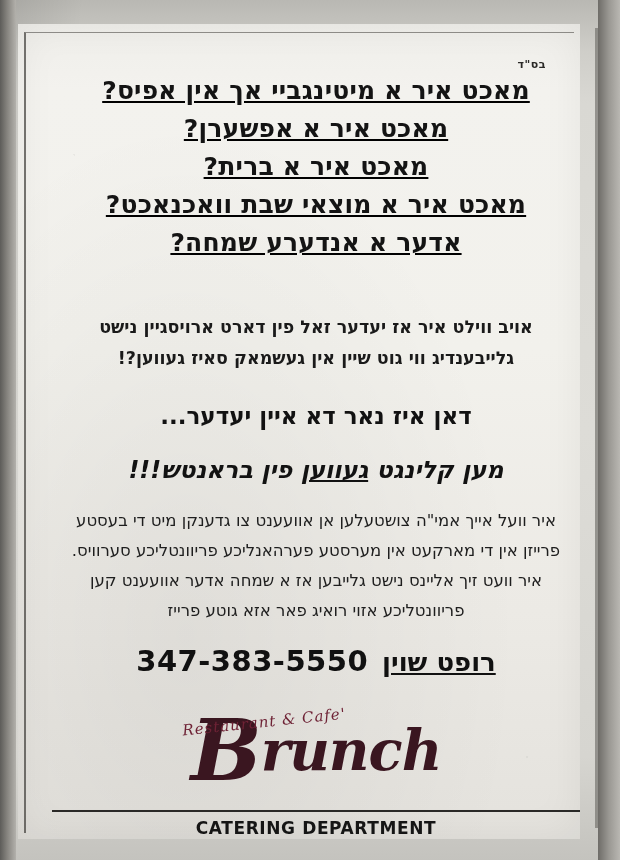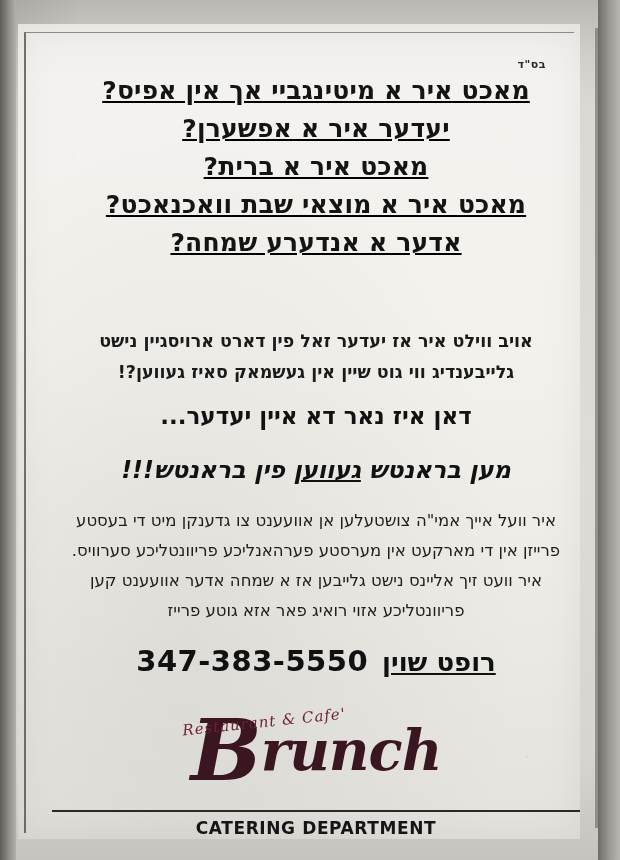--- a/index.html
+++ b/index.html
@@ -90,21 +90,21 @@
   .hl {
     font-size: 25px;
     font-weight: bold;
     color: #141414;
     line-height: 1.52;
     letter-spacing: .2px;
   }
 
   #body-block {
     position: absolute;
-    left: 40px; top: 302px;
+    left: 40px; top: 288px;
     width: 516px;
   }
   .body-line {
     font-size: 17.5px;
     font-weight: bold;
     color: #1a1a1a;
     line-height: 1.75;
   }
 
   #callout {
@@ -254,37 +254,37 @@
 
 <div id="sheet">
 
   <div class="ghost" style="left:120px; top:660px; font-size:15px;">‎ ‎ ‎ ‎</div>
   <div class="ghost" style="left:330px; top:688px; font-size:18px;">‎ ‎ ‎</div>
 
   <div id="bsd" class="rtl">בס"ד</div>
 
   <div id="headlines" class="rtl">
     <div class="hl">מאכט איר א מיטינגביי אך אין אפיס?</div>
-    <div class="hl">יעדער איר א אפשערן?</div>
+    <div class="hl">מאכט איר א אפשערן?</div>
     <div class="hl">מאכט איר א ברית?</div>
     <div class="hl">מאכט איר א מוצאי שבת וואכנאכט?</div>
     <div class="hl">אדער א אנדערע שמחה?</div>
   </div>
 
   <div id="body-block" class="rtl">
     <div class="body-line">אויב ווילט איר אז יעדער זאל פין דארט ארויסגיין נישט</div>
     <div class="body-line">גלייבענדיג ווי גוט שיין אין געשמאק סאיז געווען?!</div>
   </div>
 
   <div id="callout" class="rtl">
     <div class="callout-line">דאן איז נאר דא איין יעדער...</div>
   </div>
 
   <div id="tagline" class="rtl">
-    <div class="tagline-line"><span>מען בראנטש </span><span class="underline-word">געווען</span><span> פין בראנטש!!!</span></div>
+    <div class="tagline-line"><span>מען קלינגט </span><span class="underline-word">געווען</span><span> פין בראנטש!!!</span></div>
   </div>
 
   <div id="paragraph" class="rtl">
     <div class="para-line">איר וועל אייך אמי"ה צושטעלען אן אוועענט צו גדענקן מיט די בעסטע</div>
     <div class="para-line">פרייזן אין די מארקעט אין מערסטע פערהאנליכע פריוונטליכע סערוויס.</div>
     <div class="para-line">איר וועט זיך אליינס נישט גלייבען אז א שמחה אדער אוועענט קען</div>
     <div class="para-line">פריוונטליכע אזוי רואיג פאר אזא גוטע פרייז</div>
   </div>
 
   <div id="phone-row">

